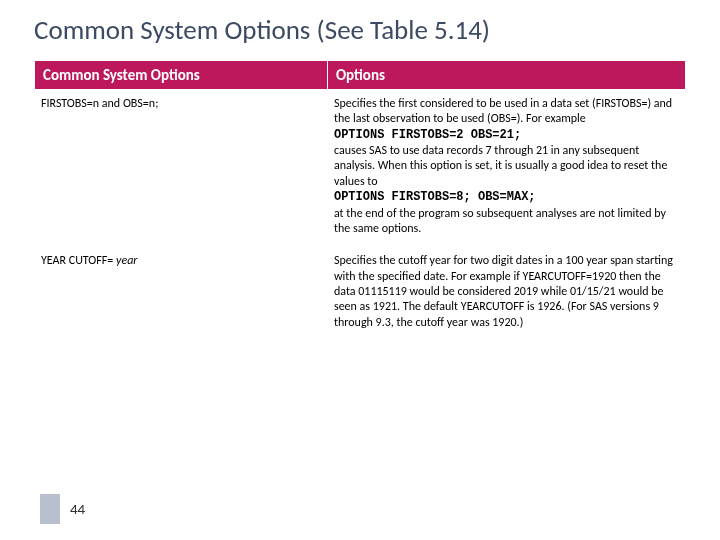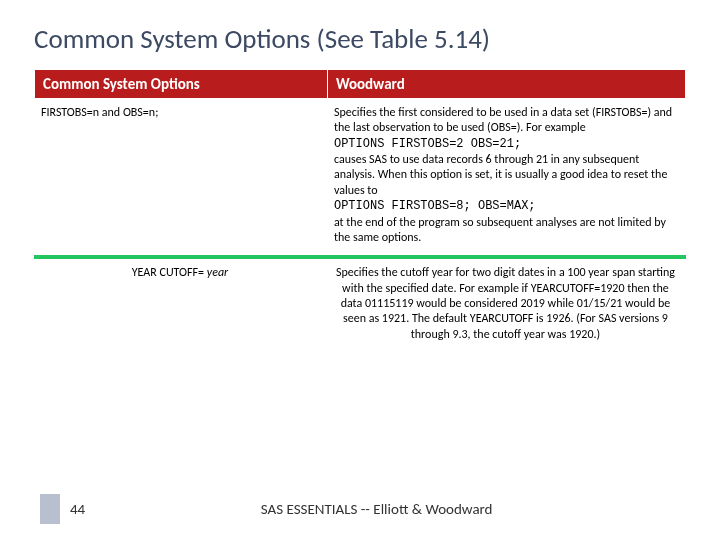--- a/index.html
+++ b/index.html
@@ -1,25 +1,25 @@
 <!DOCTYPE html>
 <html><head>
 <meta charset="utf-8">
 <style>
   * { box-sizing: border-box; margin: 0; padding: 0; }
   html, body { width: 720px; height: 540px; background: #fff; font-family: Calibri, "Segoe UI", Arial, sans-serif; color: #000; }
-  .slide { width: 720px; height: 540px; position: relative; padding: 22px 34px 0 34px; }
+  .slide { width: 720px; height: 540px; position: relative; padding: 13px 34px 0 34px; }
   .title { font-size: 27px; font-weight: 400; color: #3c4a63; margin-bottom: 14px; }
   table.opts { width: 100%; border-collapse: collapse; table-layout: fixed; }
   table.opts col.c1 { width: 45%; }
   table.opts col.c2 { width: 55%; }
-  table.opts th { background: #b91c1c; color: #fff; text-align: left; font-weight: 700; font-size: 15px; padding: 5px 8px; border: 1px solid #fff; }
+  table.opts th { background: #be185d; color: #fff; text-align: left; font-weight: 700; font-size: 15px; padding: 5px 8px; border: 1px solid #fff; }
   table.opts td { vertical-align: top; font-size: 12px; line-height: 1.28; padding: 6px 8px 10px 6px; border: 1px solid #fff; }
-  table.opts tbody tr + tr td { border-top: 4px solid #22c55e; text-align: center; }
-  .mono-inline { font-family: "Courier New", Courier, monospace; font-weight: 400; white-space: nowrap; text-align: right; }
+  table.opts tbody tr + tr td { border-top: 1px solid #22c55e; }
+  .mono-inline { font-family: "Courier New", Courier, monospace; font-weight: 700; white-space: nowrap; text-align: right; }
   em.ital { font-style: italic; }
   .footer { position: absolute; left: 0; right: 12px; bottom: 16px; display: flex; align-items: center; }
   .pagebox { display: flex; align-items: center; gap: 10px; margin-left: 40px; }
   .pagetab { width: 20px; height: 30px; background: #b8c0d0; }
   .pagenum { font-size: 15px; color: #333; }
   .credit { flex: 1; text-align: center; font-size: 15px; color: #333; margin-left: -40px; }
 </style>
 </head>
 <body>
 
@@ -28,44 +28,43 @@
   <h1 class="title">Common System Options (See Table 5.14)</h1>
 
   <table class="opts">
     <colgroup>
         <col class="c1">
         <col class="c2">
       </colgroup>
     <thead>
       <tr>
         <th>Common System Options</th>
-        <th>Woodward</th>
+        <th>Options</th>
       </tr>
     </thead>
     <tbody>
       <tr>
         <td>FIRSTOBS=n and OBS=n;</td>
         <td>
           <span>Specifies the first considered to be used in a data set (FIRSTOBS=) and the last observation to be used (OBS=). For example</span><br>
           <span class="mono-inline">OPTIONS FIRSTOBS=2 OBS=21;</span><br>
-          <span>causes SAS to use data records 6 through 21 in any subsequent analysis. When this option is set, it is usually a good idea to reset the values to</span><br>
+          <span>causes SAS to use data records 7 through 21 in any subsequent analysis. When this option is set, it is usually a good idea to reset the values to</span><br>
           <span class="mono-inline">OPTIONS FIRSTOBS=8; OBS=MAX;</span><br>
           <span>at the end of the program so subsequent analyses are not limited by the same options.</span>
         </td>
       </tr>
       <tr>
         <td>
           <span>YEAR CUTOFF= </span><em class="ital">year</em>
         </td>
         <td>Specifies the cutoff year for two digit dates in a 100 year span starting with the specified date. For example if YEARCUTOFF=1920 then the data 01115119 would be considered 2019 while 01/15/21 would be seen as 1921. The default YEARCUTOFF is 1926. (For SAS versions 9 through 9.3, the cutoff year was 1920.)</td>
       </tr>
     </tbody>
   </table>
 
   <div class="footer">
     <div class="pagebox">
       <div class="pagetab"></div>
       <span class="pagenum">44</span>
     </div>
-    <div class="credit">SAS ESSENTIALS -- Elliott &amp; Woodward</div>
   </div>
 
 </div>
 
 </body></html>

